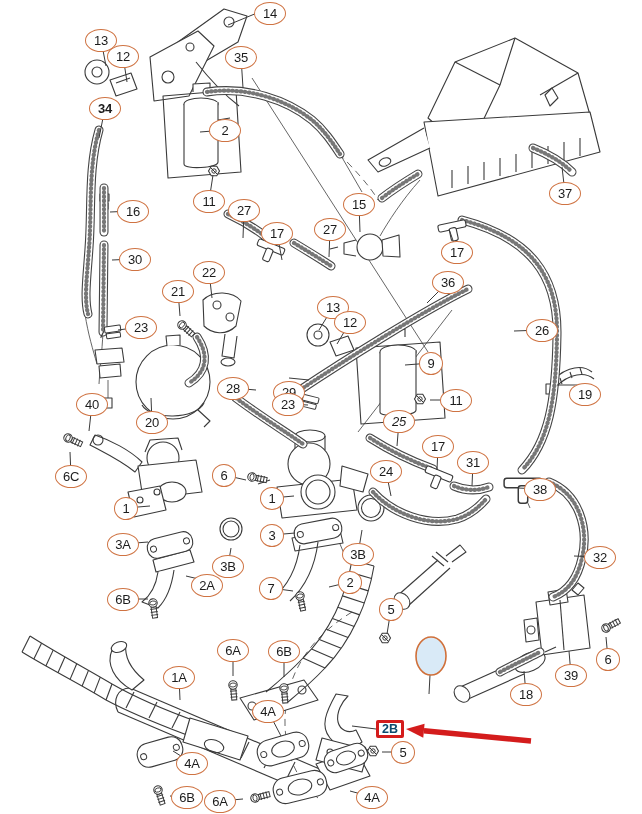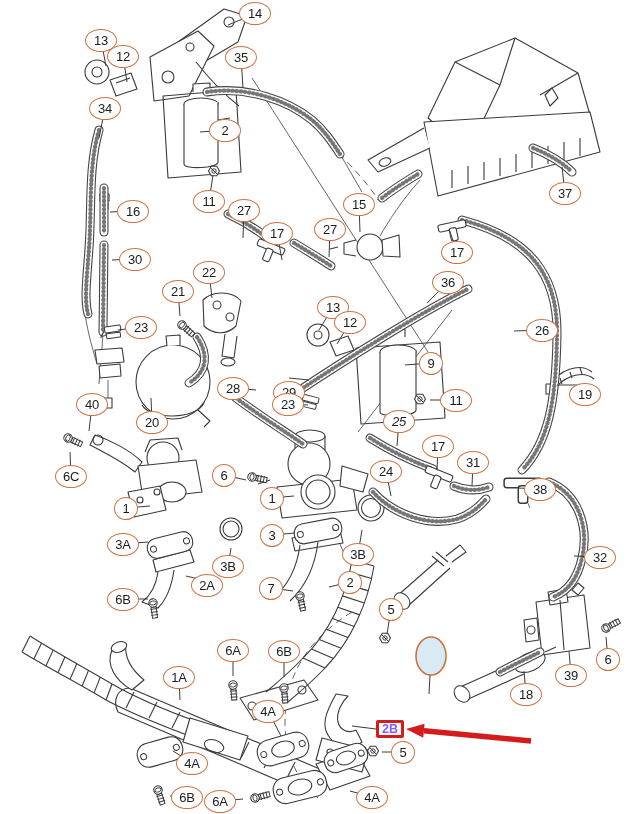--- a/index.html
+++ b/index.html
@@ -3,21 +3,21 @@
 <meta charset="utf-8">
 <style>
   html,body{margin:0;padding:0;background:#fff;}
   #stage{position:relative;width:642px;height:814px;background:#ffffff;overflow:hidden;
          font-family:"Liberation Sans", sans-serif;}
   #art{position:absolute;left:0;top:0;}
   .callout{position:absolute;display:flex;align-items:center;justify-content:center;
            background:#fff;border:1.6px solid #cf7342;border-radius:50%;
            color:#1c1c1c;font-size:13px;letter-spacing:-0.3px;box-sizing:border-box;}
   .redbox{position:absolute;display:flex;align-items:center;justify-content:center;
-          background:#fff;border:3px solid #d41c1c;color:#8b5cf6;font-size:12.5px;
+          background:#fff;border:3px solid #d41c1c;color:#0c4a6e;font-size:12.5px;
           font-weight:bold;box-sizing:border-box;border-radius:2px;}
 </style>
 </head>
 <body>
 
 <div id="stage">
   <svg id="art" width="642" height="814" viewBox="0 0 642 814">
     <g id="g-parts">
         <path d="M252,78 L428,352" fill="none" stroke="#555" stroke-width="0.9"></path>
         <path d="M340,154 L362,192" fill="none" stroke="#555" stroke-width="0.9"></path>
@@ -468,30 +468,30 @@
       </g>
     <g id="g-marks">
         <line x1="431" y1="656" x2="429" y2="694" stroke="#3a3a3a" stroke-width="1"></line>
         <ellipse cx="431" cy="656" rx="15" ry="19" fill="#d9eaf7" stroke="#d0703a" stroke-width="1.6"></ellipse>
         <line x1="376" y1="729" x2="352" y2="726" stroke="#3a3a3a" stroke-width="1"></line>
         <line x1="531" y1="741" x2="423.9176249411293" y2="730.7200919943484" stroke="#d41c1c" stroke-width="5.5"></line>
         <polygon points="406,729 424.5865496055981,723.7521267394648 423.2487002766605,737.6880572492321" fill="#d41c1c"></polygon>
       </g>
   </svg>
   <div id="callout-layer">
-      <div class="callout" style="left: 239px; top: 1.5px; width: 32px; height: 23px;">
+      <div class="callout" style="left: 254px; top: 1.5px; width: 32px; height: 23px;">
         <span>14</span>
       </div>
       <div class="callout" style="left: 85px; top: 28.5px; width: 32px; height: 23px;">
         <span>13</span>
       </div>
       <div class="callout" style="left: 107px; top: 44.5px; width: 32px; height: 23px;">
         <span>12</span>
       </div>
-      <div class="callout" style="left: 89px; top: 96.5px; width: 32px; height: 23px;">
+      <div class="callout" style="left: 89px; top: 96.5px; width: 32px; height: 23px; font-weight: bold;">
         <span>34</span>
       </div>
       <div class="callout" style="left: 225px; top: 45.5px; width: 32px; height: 23px;">
         <span>35</span>
       </div>
       <div class="callout" style="left: 209px; top: 118.5px; width: 32px; height: 23px;">
         <span>2</span>
       </div>
       <div class="callout" style="left: 193px; top: 189.5px; width: 32px; height: 23px;">
         <span>11</span>

